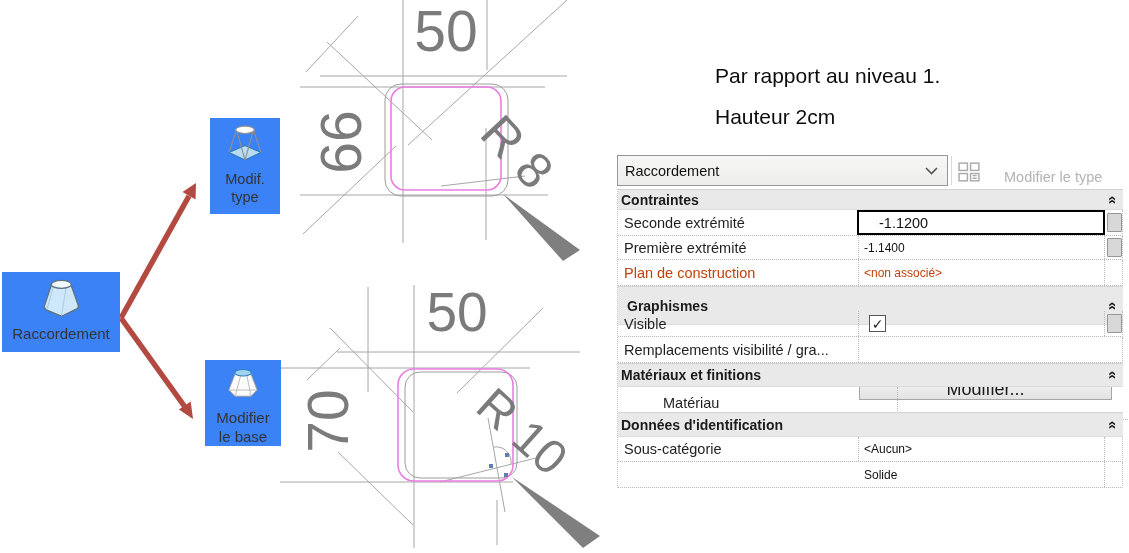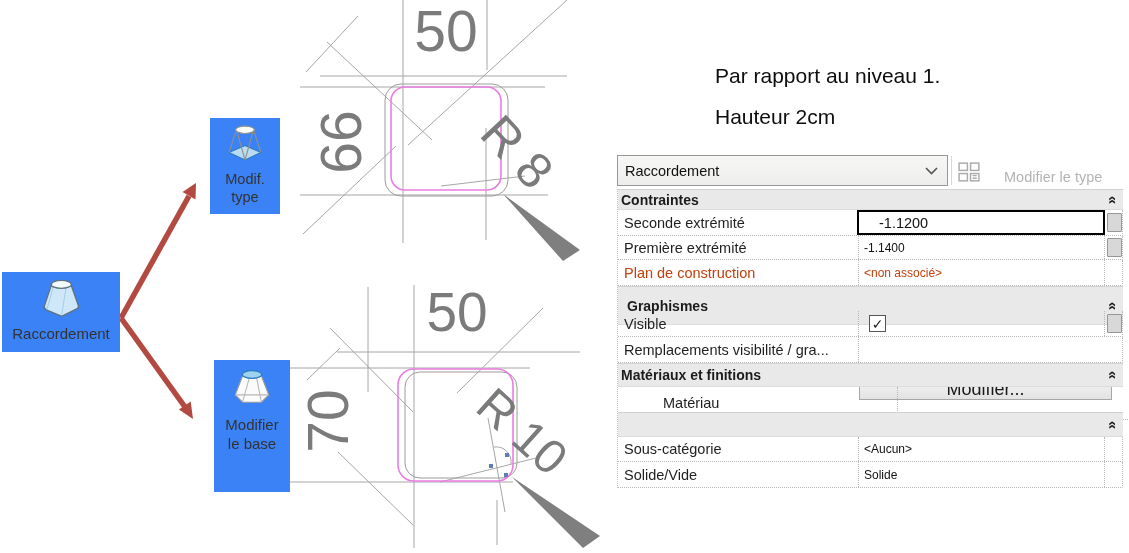--- a/index.html
+++ b/index.html
@@ -144,21 +144,21 @@
       <path d="M22 24.5 L38 31.5 L22 39 L6 31.5 Z" fill="#badbf2" stroke="#2f7ec1" stroke-width="1.2"></path>
       <path d="M13.5 8.8 L6 31.5 M30.5 8.8 L38 31.5 M13.5 8.8 L22 39 M30.5 8.8 L22 39" fill="none" stroke="#8f8f8f" stroke-width="1.1"></path>
       <ellipse cx="22" cy="8.8" rx="9.4" ry="3.7" fill="#ffffff" stroke="#8f8f8f" stroke-width="1.2"></ellipse>
     </svg>
     <div class="tool-label" style="font-size:14.5px;line-height:18px;margin-top:5px;">
       <div>Modif.</div>
       <div>type</div>
     </div>
   </div>
 
-  <div class="tool-btn" style="left:214px;top:360px;width:76px;height:132px;">
+  <div class="tool-btn" style="left:205px;top:360px;width:76px;height:86px;">
     <svg width="46" height="46" viewBox="0 0 44 44" style="margin-top:3px;">
       <path d="M13.5 11 L6 30.5 L13 37.5 L31 37.5 L38 30.5 L30.5 11 Z" fill="#fbfbfb" stroke="#9a9a9a" stroke-width="1.1"></path>
       <path d="M13 37.5 L20 12 M31 37.5 L26 12 M6 30.5 L38 30.5" fill="none" stroke="#b5b5b5" stroke-width="1"></path>
       <ellipse cx="22" cy="11" rx="9.4" ry="3.7" fill="#9ed2ee" stroke="#2f7ec1" stroke-width="1.3"></ellipse>
     </svg>
     <div class="tool-label" style="font-size:15px;line-height:19px;margin-top:6px;">
       <div>Modifier</div>
       <div>le base</div>
     </div>
   </div>
@@ -243,29 +243,29 @@
     </div>
 
     <div class="prow" style="top:198px;height:33px;margin-left:39px;">
       <div class="plabel">Matériau</div>
       <div class="passoc">
           <div class="assoc-btn"></div>
         </div>
     </div>
 
     <div class="phead" style="top:223px;height:25px;">
+      <span class="phead-title">Données d'identification</span>
       <span class="collapse"></span>
     </div>
 
     <div class="prow" style="top:248px;height:25px;">
       <div class="plabel">Sous-catégorie</div>
       <div class="pvalue">&lt;Aucun&gt;</div>
       <div class="passoc"></div>
     </div>
 
     <div class="prow" style="top:273px;height:26px;">
-      <div class="plabel">Solide/Vide</div>
       <div class="pvalue">Solide</div>
       <div class="passoc"></div>
     </div>
 
   </div>
 </div>
 
 </body></html>

